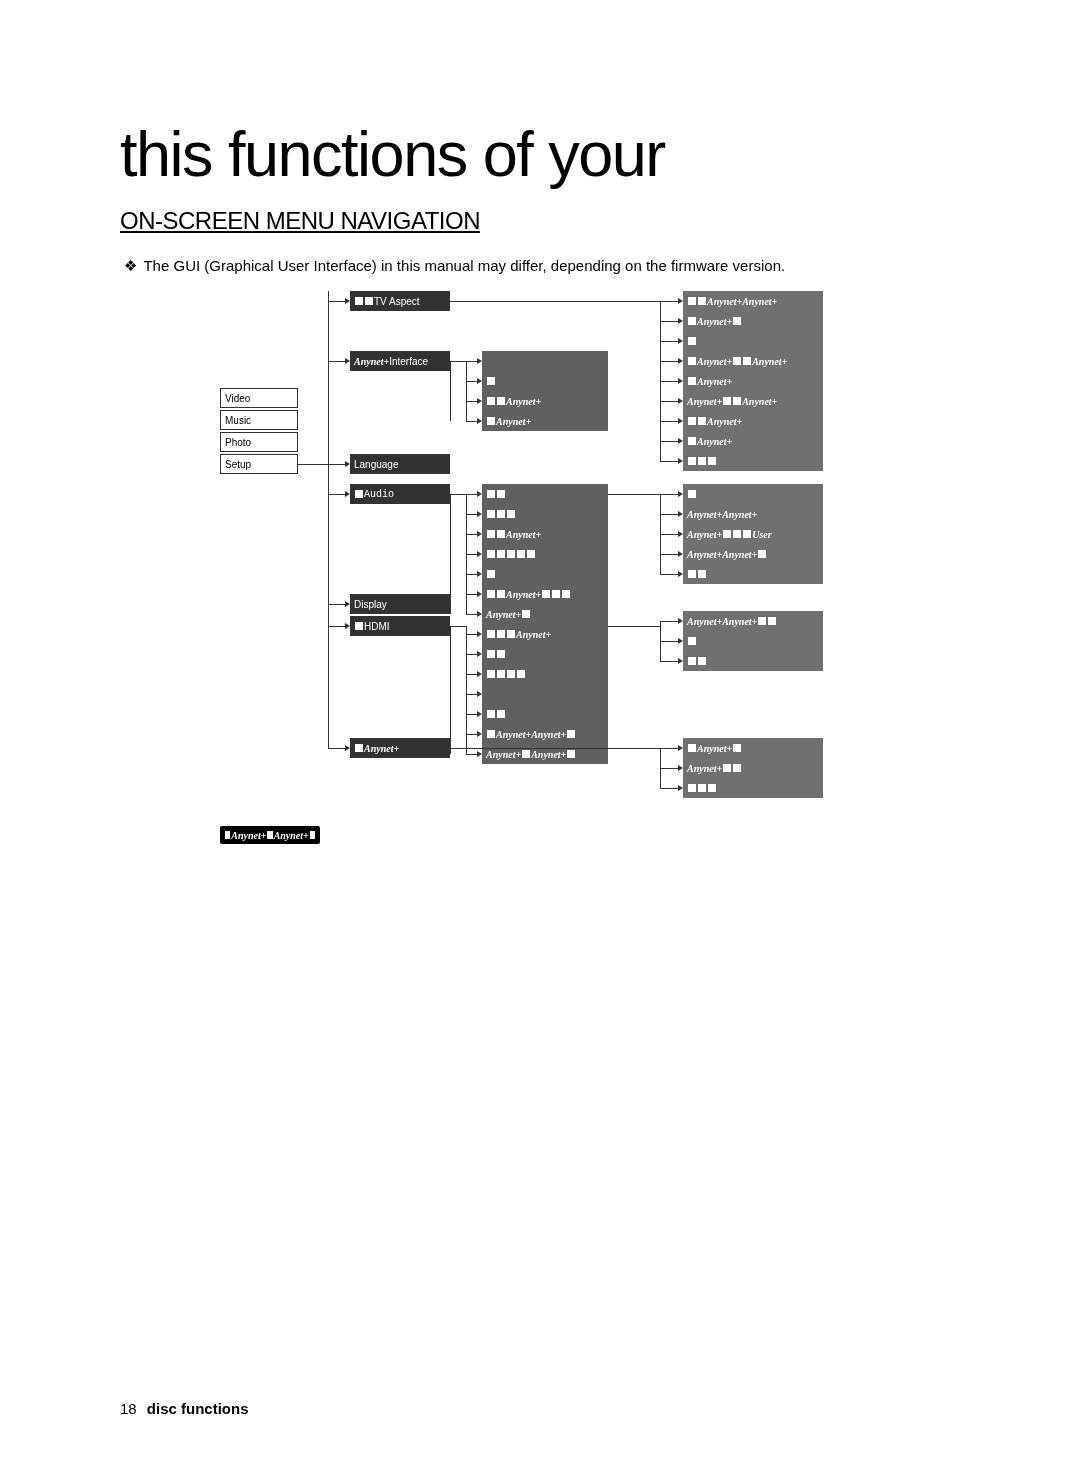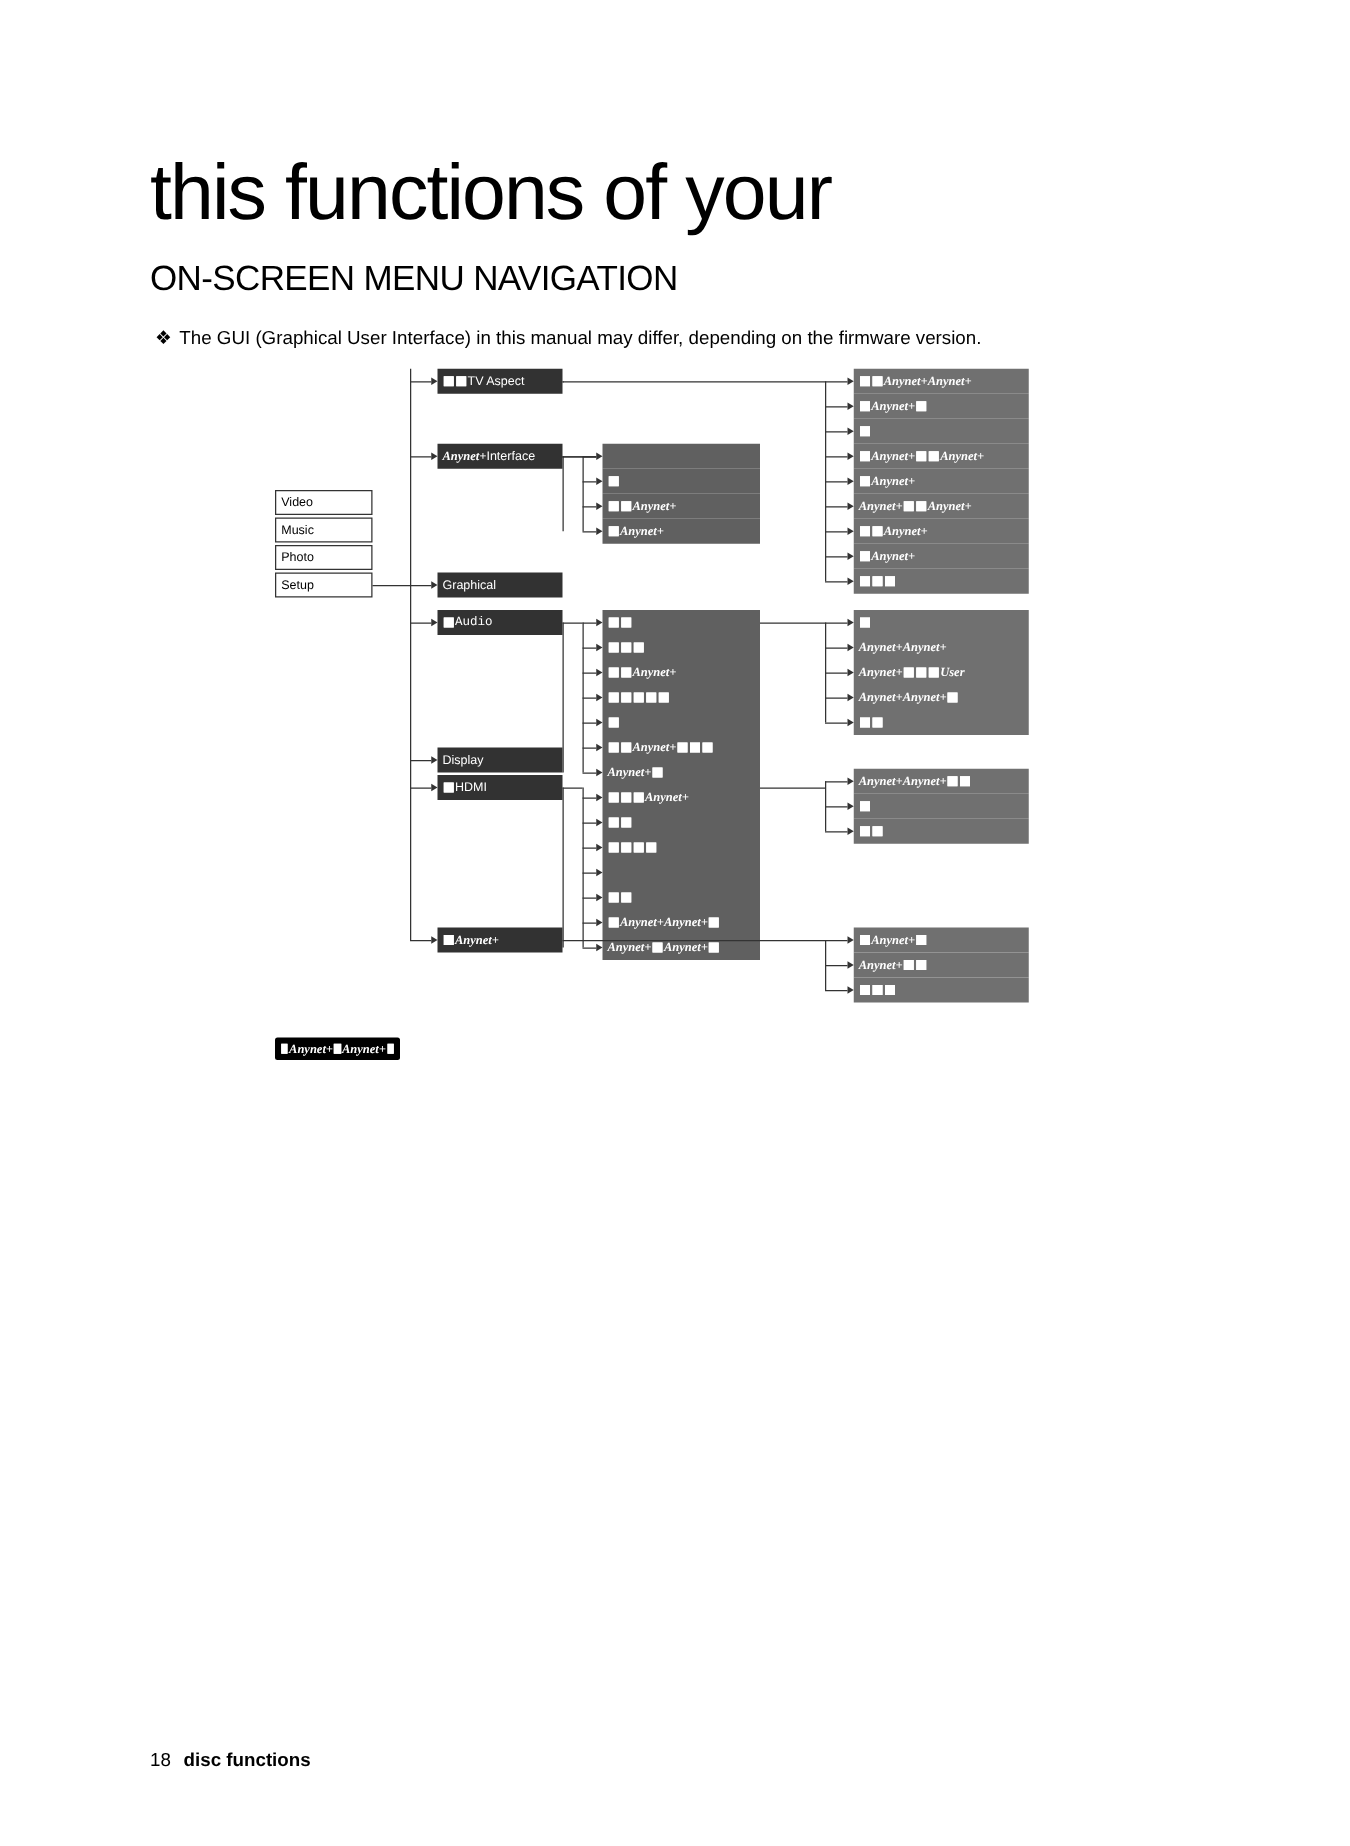--- a/index.html
+++ b/index.html
@@ -17,24 +17,25 @@
       padding: 120px 120px 0 120px;
     }
     .title {
       font-size: 63px;
       line-height: 1.1;
       font-weight: 400;
       letter-spacing: -1.5px;
       margin-bottom: 18px;
     }
     .subtitle {
-      font-size: 28px;
+      font-size: 24px;
       font-weight: 400;
       letter-spacing: -0.5px;
       margin-bottom: 22px;
+      text-decoration: underline;
     }
     .note {
       font-size: 15px;
       color: #000;
       padding-left: 4px;
       margin-bottom: 16px;
     }
     .note::before {
       content: "❖";
       margin-right: 6px;
@@ -119,21 +120,21 @@
       <span class="i"></span>
       <span class="i"></span> 
       <span>TV Aspect</span>
     </div>
   <div class="b col1" style="top:60px; left:130px;">
       <span class="any">Anynet+</span> 
       <span>Interface</span>
     </div>
 
   <div class="b col1" style="top:163px; left:130px;">
-      <span>Graphical</span>
+      <span>Language</span>
     </div>
   <div class="b col1" style="top:193px; left:130px;font-family:Liberation Mono, monospace;">
       <span class="i"></span> 
       <span>Audio</span>
     </div>
   <div class="b col1" style="top:303px; left:130px;">
       <span>Display</span>
     </div>
   <div class="b col1" style="top:325px; left:130px;">
       <span class="i"></span> 

